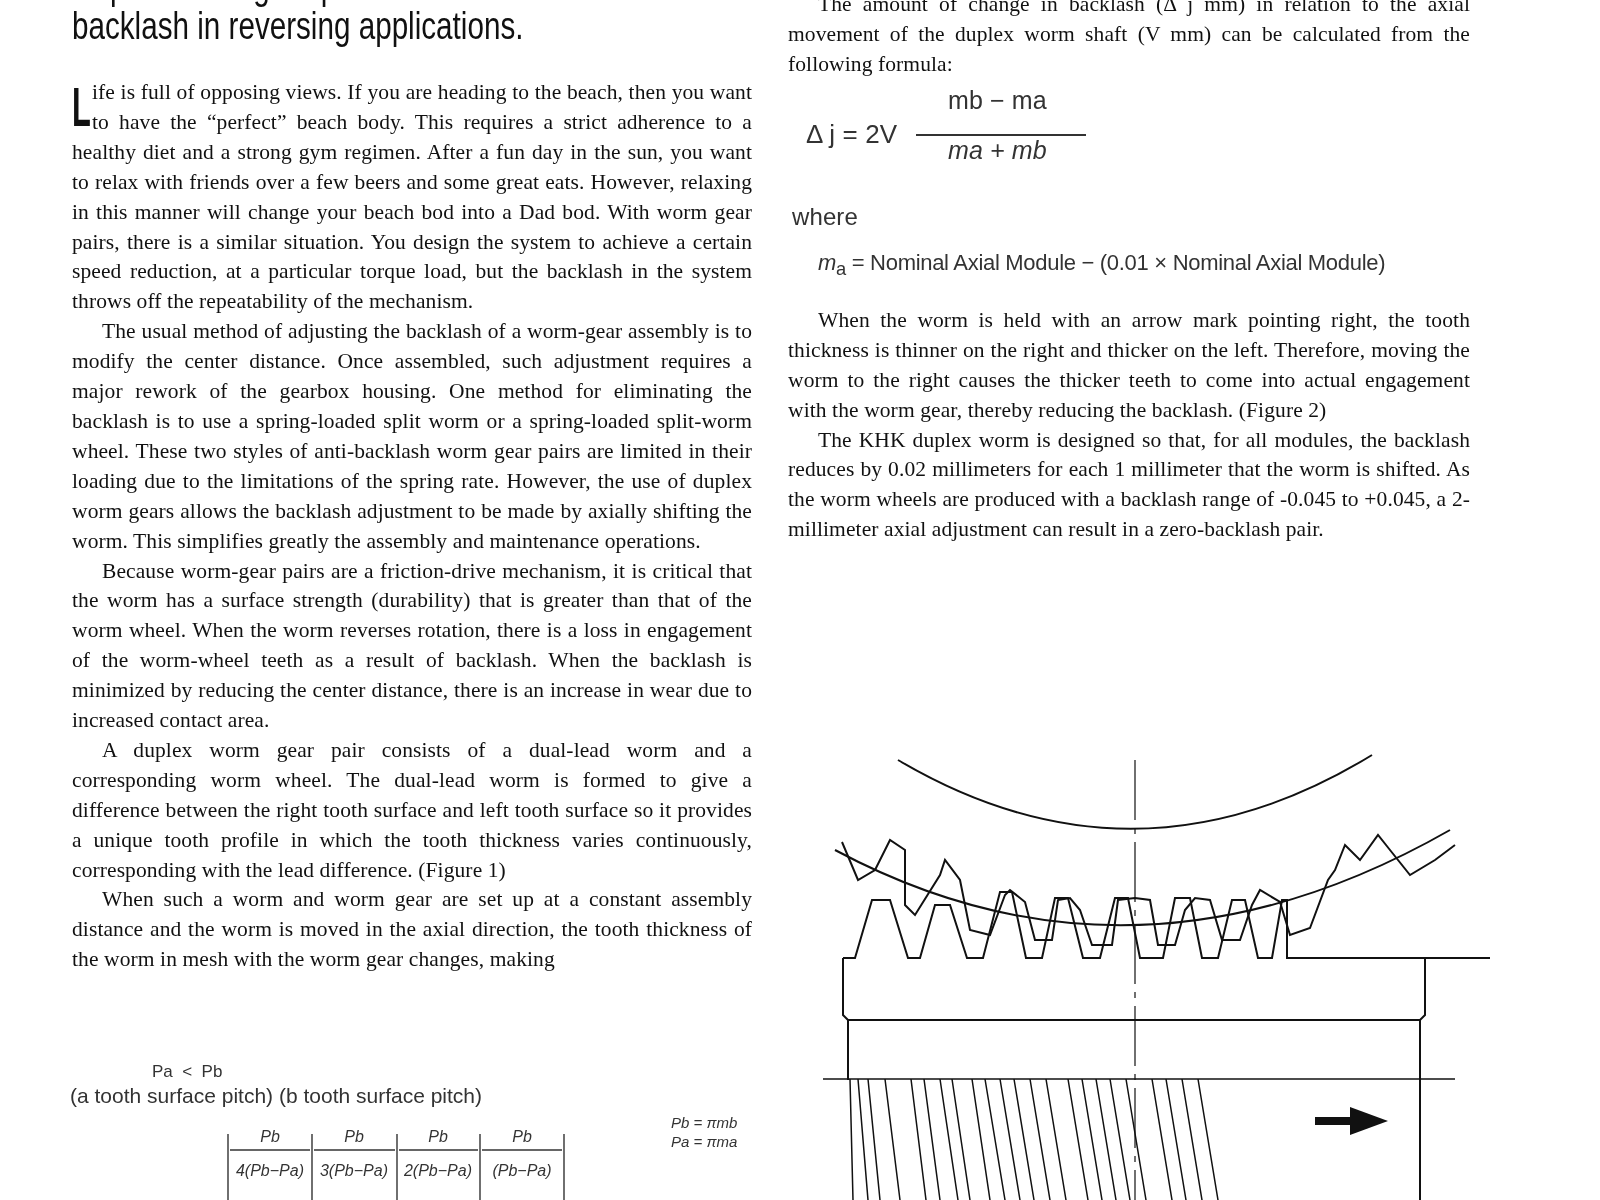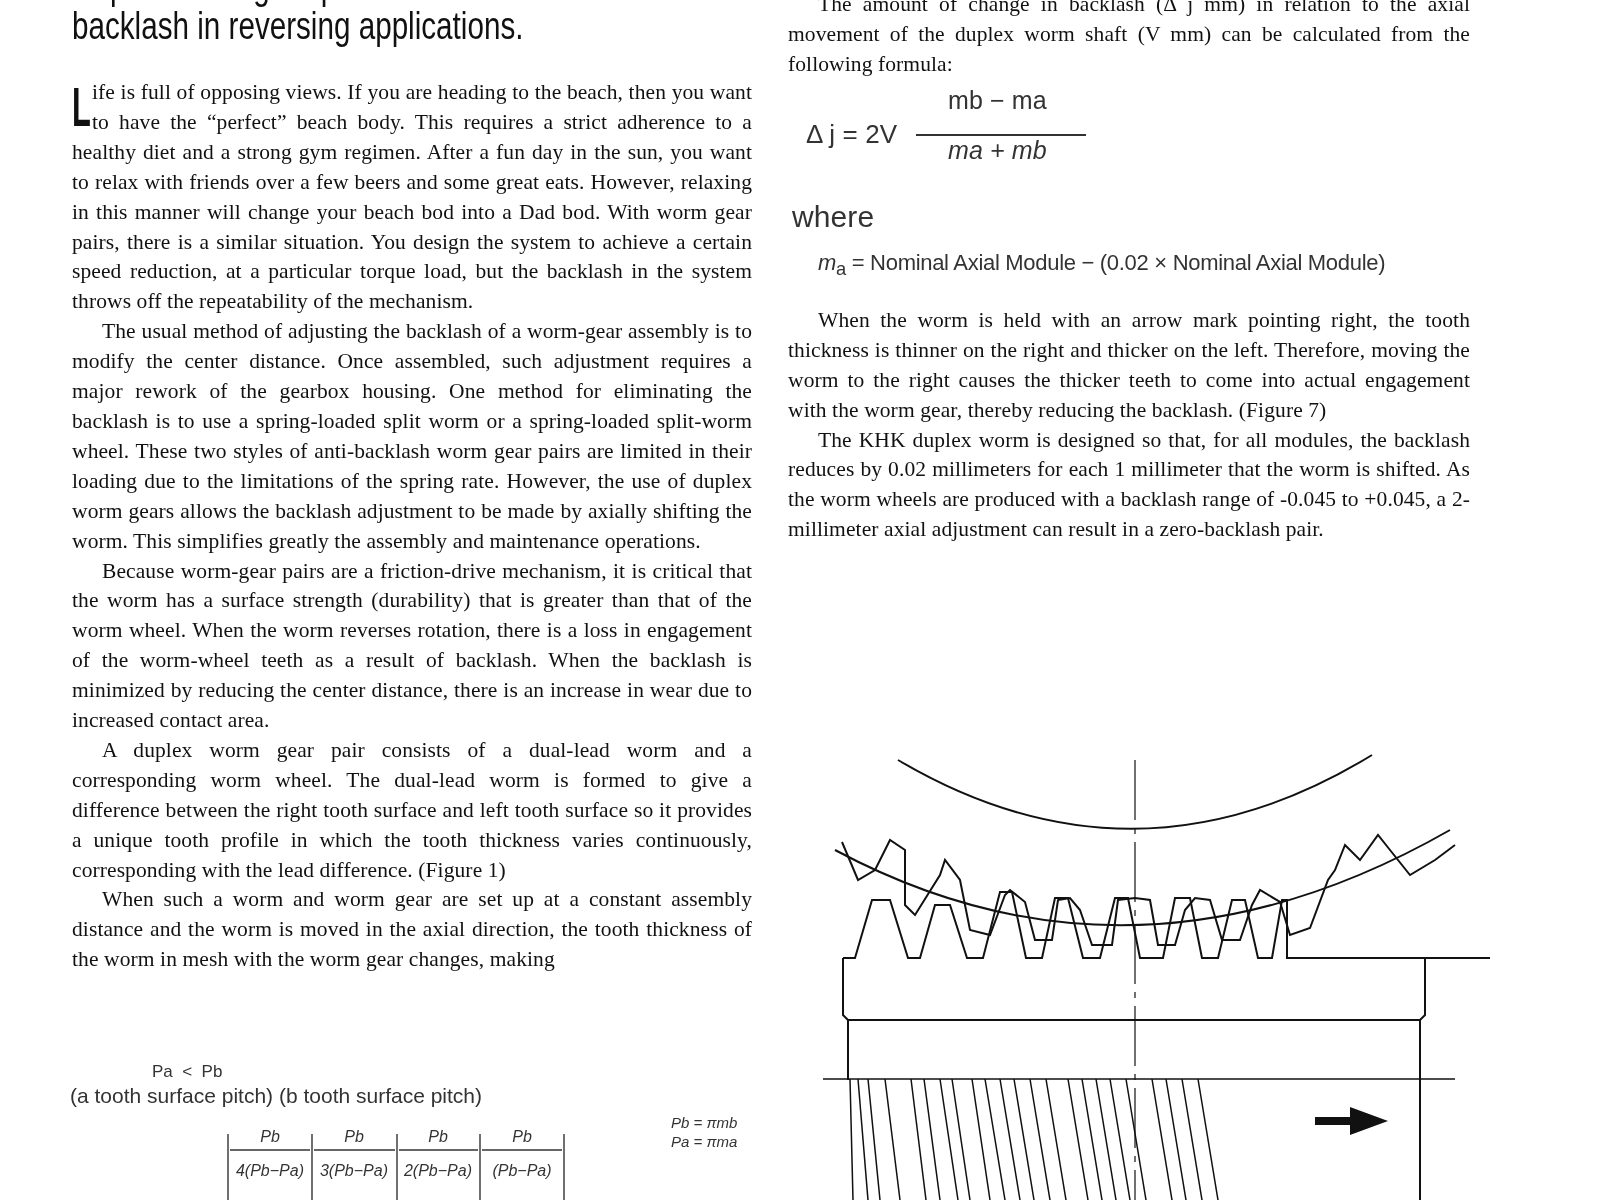--- a/index.html
+++ b/index.html
@@ -22,21 +22,21 @@
     float:left; font-family:"Liberation Sans", sans-serif; font-weight:bold;
     font-size:56px; line-height:46px; margin:6px 4px 0 0; transform:scaleX(0.55); transform-origin:left top; width:16px;
   }
   #left-col { left:72px; top:78px; width:680px; }
   #right-col { left:788px; top:-10px; width:682px; }
   .formula { position:relative; height:150px; font-family:"Liberation Sans",sans-serif; color:#333; }
   .formula .lhs { position:absolute; left:18px; top:40px; font-size:26px; }
   .formula .num { position:absolute; left:160px; top:6px; font-size:25px; }
   .formula .den { position:absolute; left:160px; top:56px; font-size:25px; font-style:italic; }
   .formula .bar { position:absolute; left:128px; top:54px; width:170px; height:2px; background:#333; }
-  .where { font-family:"Liberation Sans",sans-serif; font-size:30px; color:#333; margin:6px 0 16px 4px; }
+  .where { font-family:"Liberation Sans",sans-serif; font-size:24px; color:#333; margin:6px 0 16px 4px; }
   .defn { font-family:"Liberation Sans",sans-serif; font-size:22px; color:#333; margin:10px 0 0 30px; white-space:nowrap; letter-spacing:-0.3px; }
   .defn i { font-style:italic; }
   .endmark { display:inline-block; width:10px; height:20px; background:#777; vertical-align:-3px; margin-left:6px; }
   #figure1 { position:absolute; left:70px; top:1060px; width:690px; height:140px; font-family:"Liberation Sans",sans-serif; color:#333; }
   #figure2 { position:absolute; left:790px; top:740px; width:700px; height:460px; }
 </style>
 </head>
 <body>
 
 <div id="headline">
@@ -84,23 +84,23 @@
 
 <div id="right-col" class="col body-text">
   <p>The amount of change in backlash (Δ j mm) in relation to the axial movement of the duplex worm shaft (V mm) can be calculated from the following formula:</p>
   <div class="formula">
     <div class="lhs">Δ j = 2V</div>
     <div class="num">mb − ma</div>
     <div class="bar"></div>
     <div class="den">ma + mb</div>
   </div>
   <div class="where" style="margin-top:-28px;">where</div>
-  <div class="defn"><i>m</i><sub>a</sub><span> = Nominal Axial Module −  (0.02 × Nominal Axial Module)</span></div>
+  <div class="defn"><i>m</i><sub>a</sub><span> = Nominal Axial Module −  (0.01 × Nominal Axial Module)</span></div>
   <div style="height:22px"></div>
-  <p>When the worm is held with an arrow mark pointing right, the tooth thickness is thinner on the right and thicker on the left. Therefore, moving the worm to the right causes the thicker teeth to come into actual engagement with the worm gear, thereby reducing the backlash. (Figure 7)</p>
+  <p>When the worm is held with an arrow mark pointing right, the tooth thickness is thinner on the right and thicker on the left. Therefore, moving the worm to the right causes the thicker teeth to come into actual engagement with the worm gear, thereby reducing the backlash. (Figure 2)</p>
   <p>The KHK duplex worm is designed so that, for all modules, the backlash reduces by 0.02 millimeters for each 1 millimeter that the worm is shifted. As the worm wheels are produced with a backlash range of -0.045 to +0.045, a 2-millimeter axial adjustment can result in a zero-backlash pair.</p>
 </div>
 
 <svg id="figure2" viewBox="0 0 700 460">
   <g fill="none" stroke="#111" stroke-width="2">
     <path d="M108 20 Q 345 160 582 15"></path>
     <path d="M45 110 Q 345 270 660 90"></path>
     <path d="M52 102 L68 140 L85 130 L100 100 L115 110 L115 165 L125 175 L150 135 L155 120 L170 140 L180 190 L200 195 L215 155 L220 150 L235 162 L245 200 L262 200 L268 160 L280 158 L290 170 L302 205 L322 205 L328 160 L345 158 L360 160 L368 205 L385 205 L395 170 L405 158 L420 160 L432 200 L450 200 L462 165 L470 150 L490 162 L500 195 L520 188 L538 140 L545 130 L555 105 L570 120 L588 95 L600 110 L620 135 L645 120 L665 105"></path>
     <path d="M53 218 L65 218 L82 160 L100 160 L118 218 L130 218 L145 165 L160 165 L177 218 L193 218 L210 152 L222 152 L236 218 L252 218 L265 158 L278 158 L293 218 L310 218 L325 158 L338 158 L350 218 L373 218 L385 158 L400 158 L412 218 L428 218 L442 160 L455 160 L468 218 L482 218 L492 160 L497 160 L497 218 L708 218"></path>
     <path d="M53 218 L53 275 L58 280 L58 340 M58 280 L630 280 L635 275 L635 218 M630 280 L630 340"></path>

